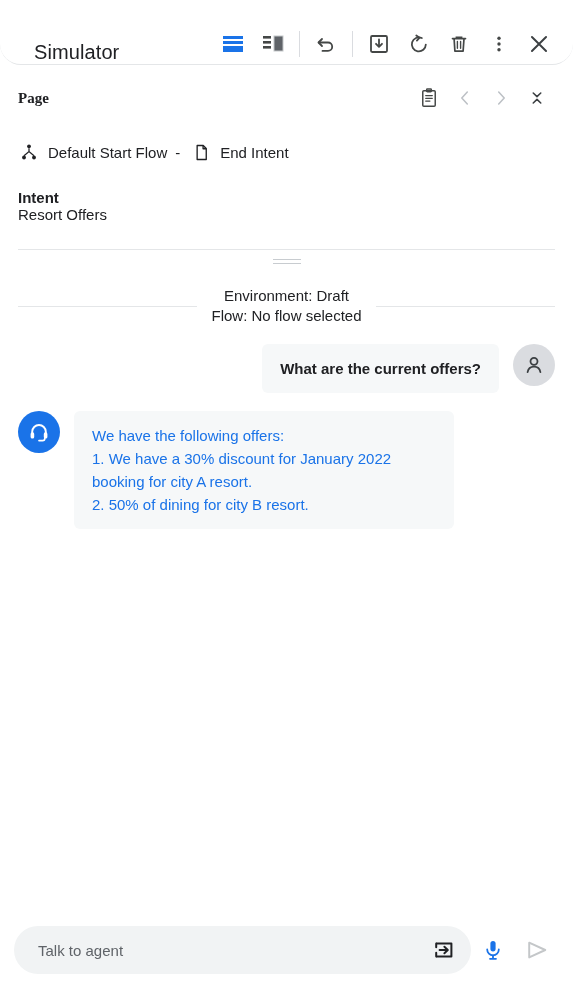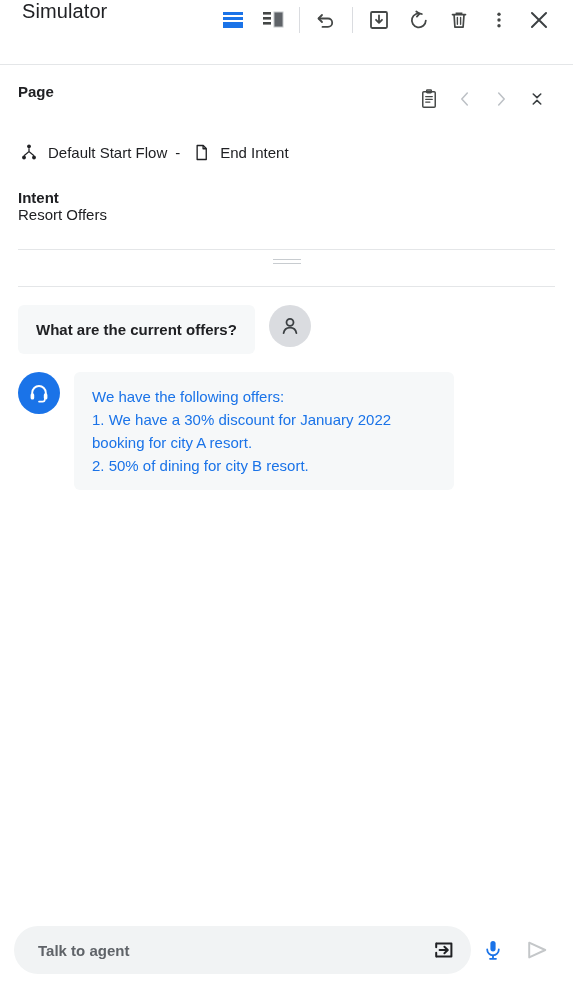--- a/index.html
+++ b/index.html
@@ -17,23 +17,24 @@
     display: flex;
     flex-direction: column;
     background: #ffffff;
   }
 
   
   .toolbar {
     height: 65px;
     flex: 0 0 65px;
     display: flex;
-    align-items: flex-start;
+    align-items: flex-end;
     border-bottom: 1px solid #e4e6e8;
-    padding: 0 14px 0 22px;
+    padding: 0 14px 0 34px;
+    border-radius: 21px;
   }
   .app-title {
     font-size: 20px;
     color: #202124;
     letter-spacing: 0.1px;
     white-space: nowrap;
   }
   .toolbar-actions {
     margin-left: auto;
     display: flex;
@@ -60,22 +61,23 @@
   .icon-hsplit { width: 22px; height: 20px; display: block; }
   .icon-vsplit { width: 22px; height: 20px; display: block; }
 
   
   .info {
     padding: 18px 18px 0 18px;
     flex: 0 0 auto;
   }
   .info-head {
     display: flex;
-    align-items: flex-start;
+    align-items: center;
     height: 30px;
+    font-family: Liberation Serif, serif;
   }
   .info-label {
     font-size: 15px;
     font-weight: bold;
     color: #202124;
   }
   .info-head-actions {
     margin-left: auto;
     display: flex;
     align-items: center;
@@ -158,21 +160,21 @@
     color: #202124;
     line-height: 20px;
     white-space: nowrap;
   }
 
   .msg-row {
     display: flex;
     align-items: flex-start;
     margin-top: 18px;
   }
-  .msg-row.user { }
+  .msg-row.user { justify-content: flex-end; }
   .bubble {
     background: #f6f8f9;
     border-radius: 6px;
     padding: 13px 18px;
     font-size: 15px;
     line-height: 23px;
     max-width: 400px;
   }
   .bubble.user-bubble {
     font-weight: bold;
@@ -211,21 +213,20 @@
     padding: 0 8px 0 24px;
   }
   .composer-field input {
     flex: 1 1 auto;
     border: none;
     outline: none;
     background: transparent;
     font-family: "Liberation Sans", sans-serif;
     font-size: 15px;
     color: #202124;
-    font-weight: bold;
   }
   .composer-field input::placeholder { color: #5f6368; }
   .field-icon-btn {
     width: 38px;
     height: 38px;
     display: flex;
     align-items: center;
     justify-content: center;
     cursor: pointer;
     flex: 0 0 38px;
@@ -382,20 +383,24 @@
     <div class="bars">
         <i></i>
         <i></i>
       </div>
   </div>
 
   <div class="convo">
 
     <div class="session-divider">
       <div class="rule"></div>
+      <div class="meta">
+        <div>Environment: Draft</div>
+        <div>Flow: No flow selected</div>
+      </div>
       <div class="rule"></div>
     </div>
 
     <div class="msg-row user">
       <div class="bubble user-bubble">What are the current offers?</div>
       <div class="avatar user-av">
         <svg width="24" height="24" viewBox="0 0 24 24">
           <circle cx="12" cy="8.3" r="3.5" fill="none" stroke="#3c4043" stroke-width="1.8"></circle>
           <path d="M5.6 19.2 c0.6-3.6 3.4-5.6 6.4-5.6 s5.8 2 6.4 5.6" fill="none" stroke="#3c4043" stroke-width="1.8" stroke-linecap="round"></path>
         </svg>

